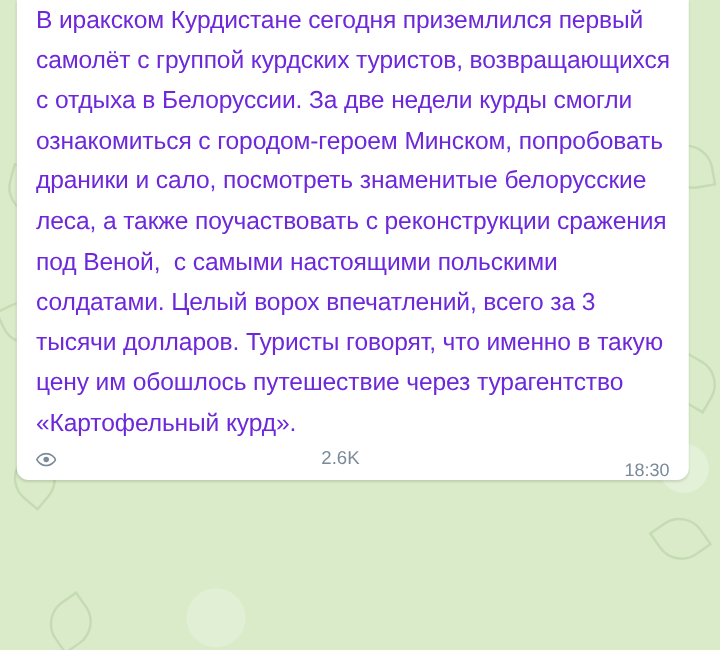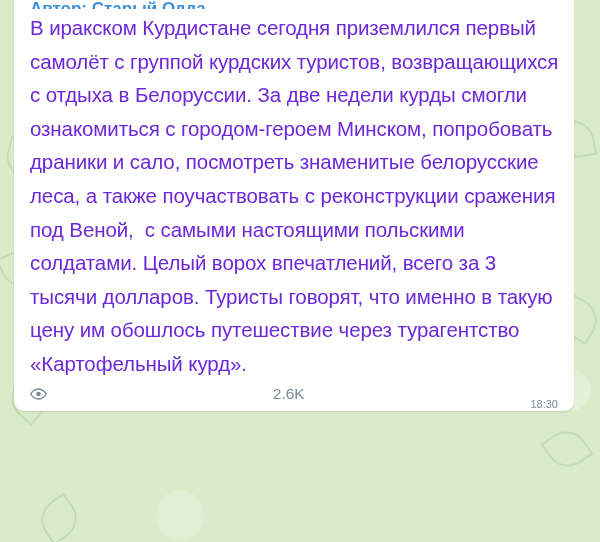--- a/index.html
+++ b/index.html
@@ -95,42 +95,41 @@
     position: relative;
   }
   .eye-icon svg { display: block; }
   .views {
     color: #7a8a99;
     font-size: 15.5px;
     line-height: 16px;
   }
   .time {
     color: #7a8a99;
-    font-size: 11px;
+    font-size: 15px;
     line-height: 16px;
     margin-top: 20px;
   }
 </style>
 </head>
 <body>
 
 <div class="screen">
   <div class="wallpaper">
     <span class="leaf l1"></span>
     <span class="leaf l2"></span>
     <span class="leaf l3"></span>
     <span class="leaf l4"></span>
     <span class="leaf l5"></span>
     <span class="leaf l6"></span>
     <span class="leaf l7"></span>
     <span class="leaf l8"></span>
   </div>
 
   <div class="bubble">
-    <div class="author">Автор: Старый Одда</div>
     <div class="msg-text">В иракском Курдистане сегодня приземлился первый самолёт с группой курдских туристов, возвращающихся с отдыха в Белоруссии. За две недели курды смогли ознакомиться с городом-героем Минском, попробовать драники и сало, посмотреть знаменитые белорусские леса, а также поучаствовать с реконструкции сражения под Веной,  с самыми настоящими польскими солдатами. Целый ворох впечатлений, всего за 3 тысячи долларов. Туристы говорят, что именно в такую цену им обошлось путешествие через турагентство «Картофельный курд».</div>
     <div class="meta">
       <span class="eye-icon">
         <svg width="17" height="12" viewBox="0 0 17 12" xmlns="http://www.w3.org/2000/svg">
           <path d="M8.5 1C4.6 1 1.6 4 0.7 6c0.9 2 3.9 5 7.8 5s6.9-3 7.8-5C15.4 4 12.4 1 8.5 1z" fill="none" stroke="#7a8a99" stroke-width="1.3"></path>
           <circle cx="8.5" cy="6" r="2.3" fill="#7a8a99"></circle>
         </svg>
       </span>
       <span class="views">2.6K</span>
       <span class="time">18:30</span>

